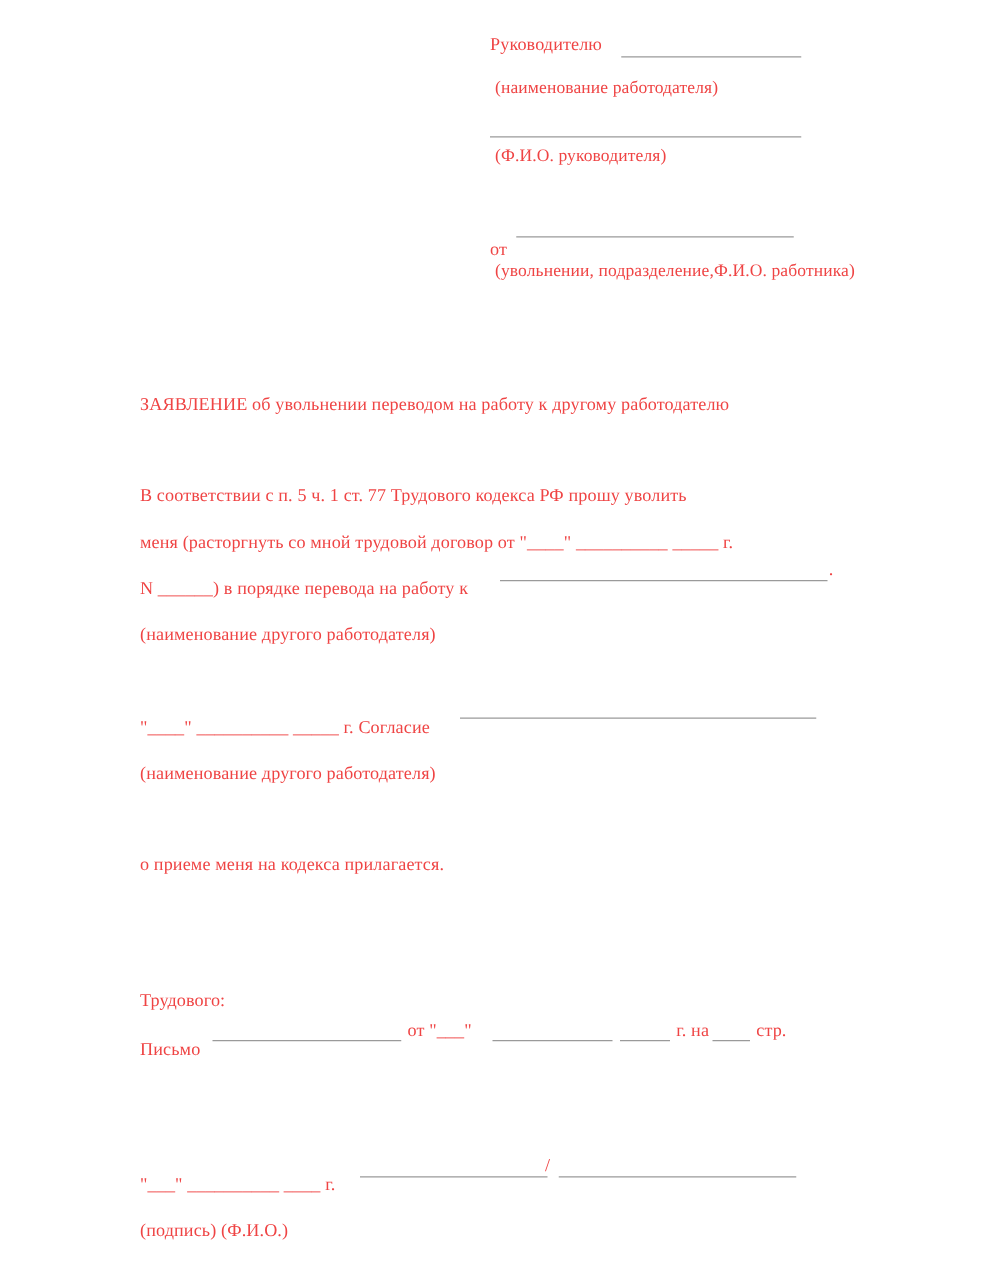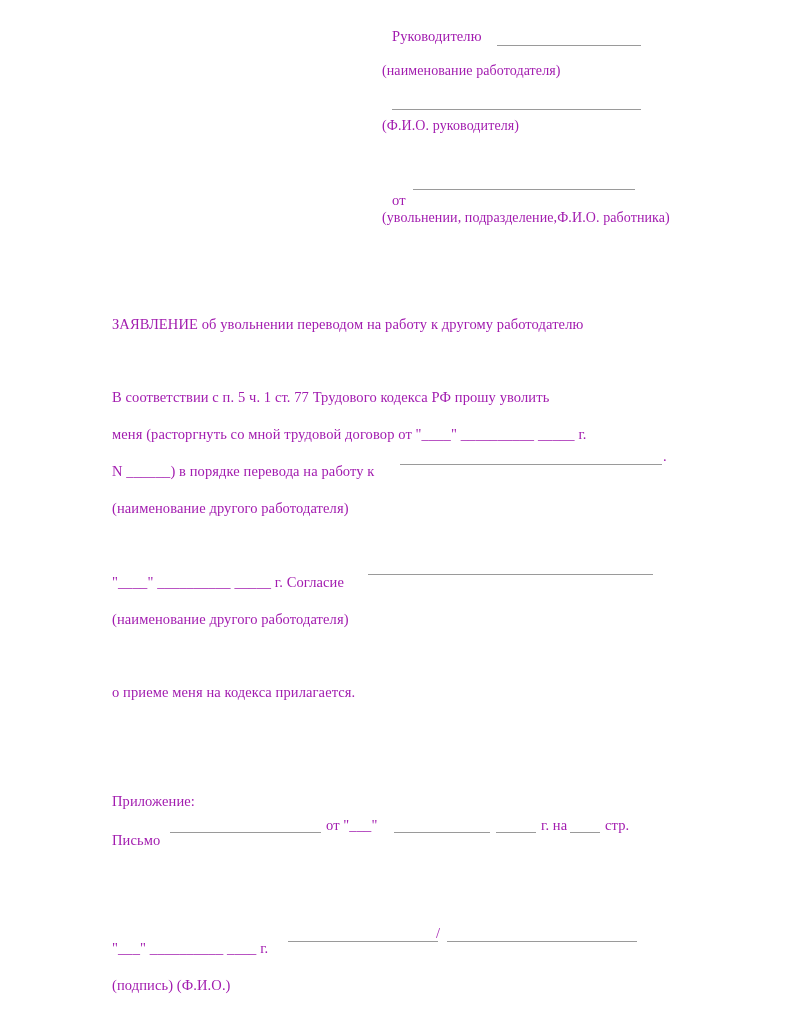--- a/index.html
+++ b/index.html
@@ -20,30 +20,30 @@
     inset: 0;
     background: #ffffff;
   }
 
   
   .line {
     position: absolute;
     white-space: pre;
     font-size: 14.5px;
     line-height: 1.15;
-    color: #a21caf;
+    color: #ef4444;
     letter-spacing: 0.1px;
   }
 
   
   .hdr {
     left: 392px;
   }
   .hdr-caption {
-    left: 382px;
+    left: 396px;
     font-size: 14px;
   }
 
   
   .body-line {
     left: 112px;
     margin-top: 15px;
   }
 
   
@@ -83,21 +83,21 @@
 
   <div class="line body-line" style="top:485px;">(наименование другого работодателя)</div>
 
   <div class="line body-line" style="top:559px;">"____" __________ _____ г. Согласие</div>
   <div class="rule" style="left:368px; top:574px; width:285px;"></div>
 
   <div class="line body-line" style="top:596px;">(наименование другого работодателя)</div>
 
   <div class="line body-line" style="top:669px;">о приеме меня на кодекса прилагается.</div>
 
-  <div class="line body-line" style="top:778px;">Приложение:</div>
+  <div class="line body-line" style="top:778px;">Трудового:</div>
 
   <div class="line body-line" style="top:817px;">Письмо</div>
   <div class="rule" style="left:170px; top:832px; width:151px;"></div>
   <div class="line" style="left:326px; top:817px;">от "___"</div>
   <div class="rule" style="left:394px; top:832px; width:96px;"></div>
   <div class="rule" style="left:496px; top:832px; width:40px;"></div>
   <div class="line" style="left:541px; top:817px;">г. на</div>
   <div class="rule" style="left:570px; top:832px; width:30px;"></div>
   <div class="line" style="left:605px; top:817px;text-align:center;">стр.</div>
 

